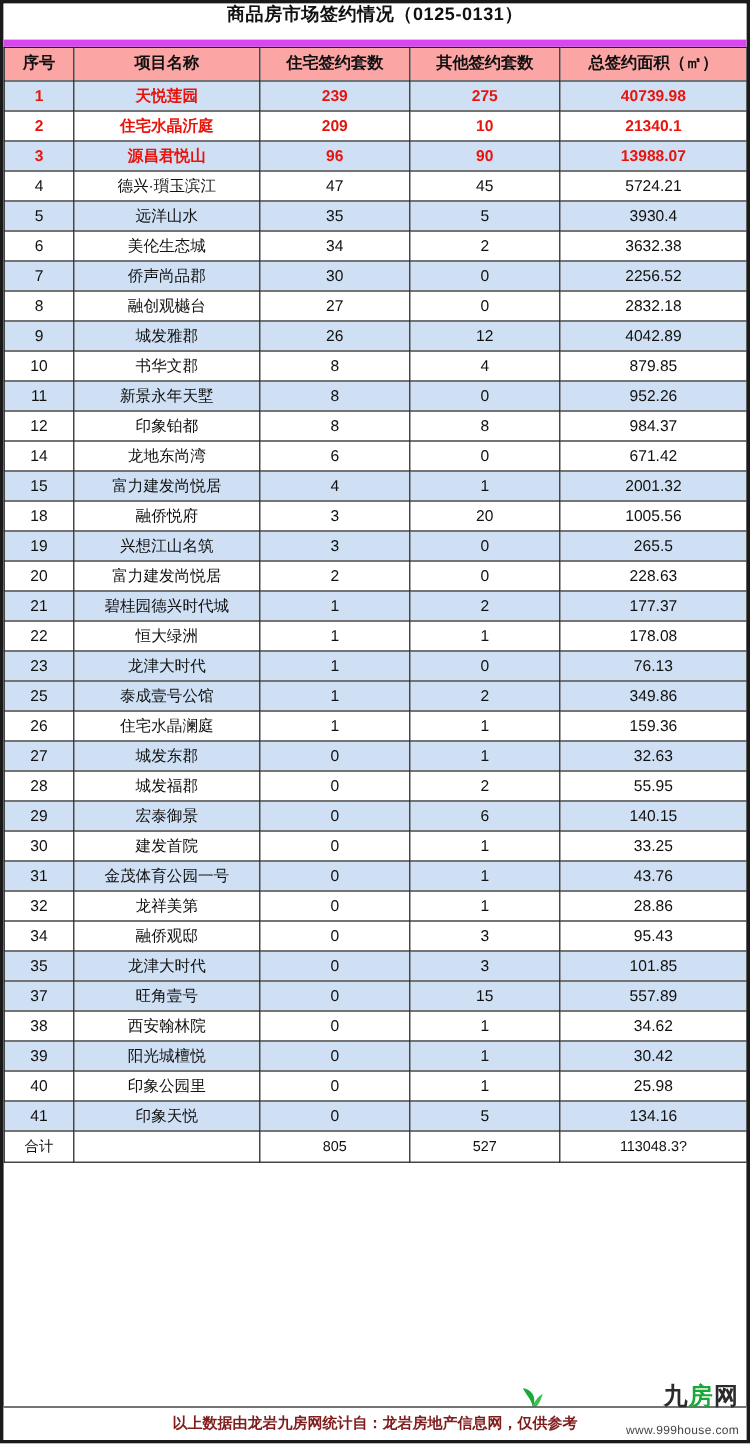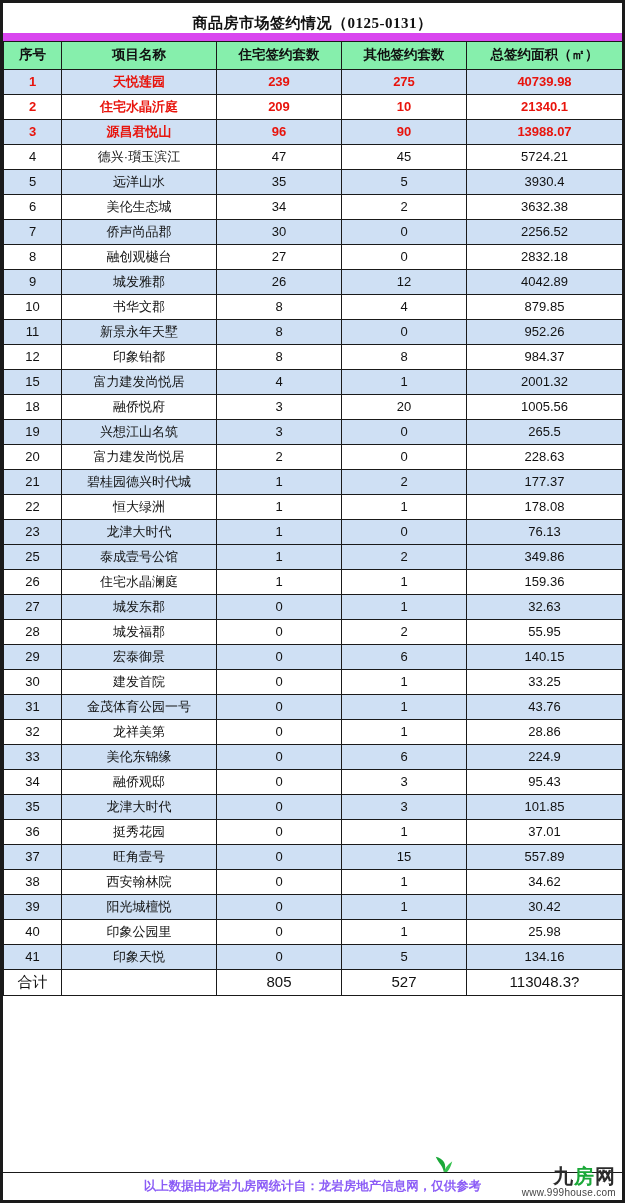--- a/index.html
+++ b/index.html
@@ -16,26 +16,25 @@
   .page {
     position: relative;
     width: 625px;
     height: 1203px;
     box-sizing: border-box;
     border: 3px solid #1a1a1a;
     background: #fff;
   }
   .title-bar {
     height: 30px;
-    border-bottom: 8px solid #d946ef;
+    border-bottom: 6px solid #d946ef;
     display: flex;
-    align-items: flex-end;
+    align-items: flex-start;
     justify-content: center;
     background: #fff;
-    font-family: Liberation Serif, serif;
   }
   .title-bar .title {
     font-size: 15px;
     font-weight: bold;
     color: #111;
     letter-spacing: 0.5px;
   }
   table.grid {
     width: 100%;
     border-collapse: collapse;
@@ -57,55 +56,55 @@
     line-height: 1.1;
     padding: 0 2px;
     box-sizing: border-box;
     overflow: hidden;
     white-space: nowrap;
   }
   table.grid thead th {
     font-weight: bold;
     font-size: 13.5px;
     height: 28px;
-    background: #86efac;
+    background: #fca5a5;
   }
   tr.alt td {
     background: #cfe0f4;
   }
   tr.hi td {
     color: #e8140c;
     font-weight: bold;
   }
   tr.hi td.name {
     font-weight: bold;
   }
   td.num {
     font-size: 13px;
   }
   tr.total td {
     height: 26px;
-    font-size: 15px;
+    font-size: 12px;
   }
   .footer {
     position: absolute;
     left: 0;
     right: 0;
     bottom: 0;
     height: 27px;
     display: flex;
     align-items: center;
     justify-content: center;
     border-top: 1px solid #1a1a1a;
     background: #fff;
   }
   .footer .note {
     font-size: 12.5px;
     font-weight: bold;
-    color: #8b5cf6;
+    color: #7f1d1d;
   }
   .watermark {
     position: absolute;
     right: 6px;
     bottom: 2px;
     text-align: right;
     pointer-events: none;
   }
   .watermark .wm-main {
     font-size: 20px;
@@ -113,21 +112,21 @@
     color: #2b2b2b;
     line-height: 1;
     letter-spacing: 1px;
   }
   .watermark .wm-main .cn-green {
     color: #1aa838;
   }
   .watermark .wm-sub {
     font-size: 10px;
     color: #444;
-    margin-top: 1px;
+    margin-top: 13px;
     letter-spacing: 0.3px;
   }
   .wm-leaf {
     position: absolute;
     left: 430px;
     bottom: 24px;
     width: 22px;
     height: 22px;
     pointer-events: none;
   }
@@ -243,20 +242,27 @@
             <td class="num">0</td>
             <td class="num">952.26</td>
           </tr>
           <tr>
             <td>12</td>
             <td class="name">印象铂都</td>
             <td class="num">8</td>
             <td class="num">8</td>
             <td class="num">984.37</td>
           </tr>
+          <tr>
+            <td>14</td>
+            <td class="name">龙地东尚湾</td>
+            <td class="num">6</td>
+            <td class="num">0</td>
+            <td class="num">671.42</td>
+          </tr>
           <tr class="alt">
             <td>15</td>
             <td class="name">富力建发尚悦居</td>
             <td class="num">4</td>
             <td class="num">1</td>
             <td class="num">2001.32</td>
           </tr>
           <tr>
             <td>18</td>
             <td class="name">融侨悦府</td>
@@ -348,47 +354,33 @@
             <td class="num">1</td>
             <td class="num">43.76</td>
           </tr>
           <tr>
             <td>32</td>
             <td class="name">龙祥美第</td>
             <td class="num">0</td>
             <td class="num">1</td>
             <td class="num">28.86</td>
           </tr>
-          <tr class="alt">
-            <td>33</td>
-            <td class="name">美伦东锦缘</td>
-            <td class="num">0</td>
-            <td class="num">6</td>
-            <td class="num">224.9</td>
-          </tr>
           <tr>
             <td>34</td>
             <td class="name">融侨观邸</td>
             <td class="num">0</td>
             <td class="num">3</td>
             <td class="num">95.43</td>
           </tr>
           <tr class="alt">
             <td>35</td>
             <td class="name">龙津大时代</td>
             <td class="num">0</td>
             <td class="num">3</td>
             <td class="num">101.85</td>
-          </tr>
-          <tr>
-            <td>36</td>
-            <td class="name">挺秀花园</td>
-            <td class="num">0</td>
-            <td class="num">1</td>
-            <td class="num">37.01</td>
           </tr>
           <tr class="alt">
             <td>37</td>
             <td class="name">旺角壹号</td>
             <td class="num">0</td>
             <td class="num">15</td>
             <td class="num">557.89</td>
           </tr>
           <tr>
             <td>38</td>

